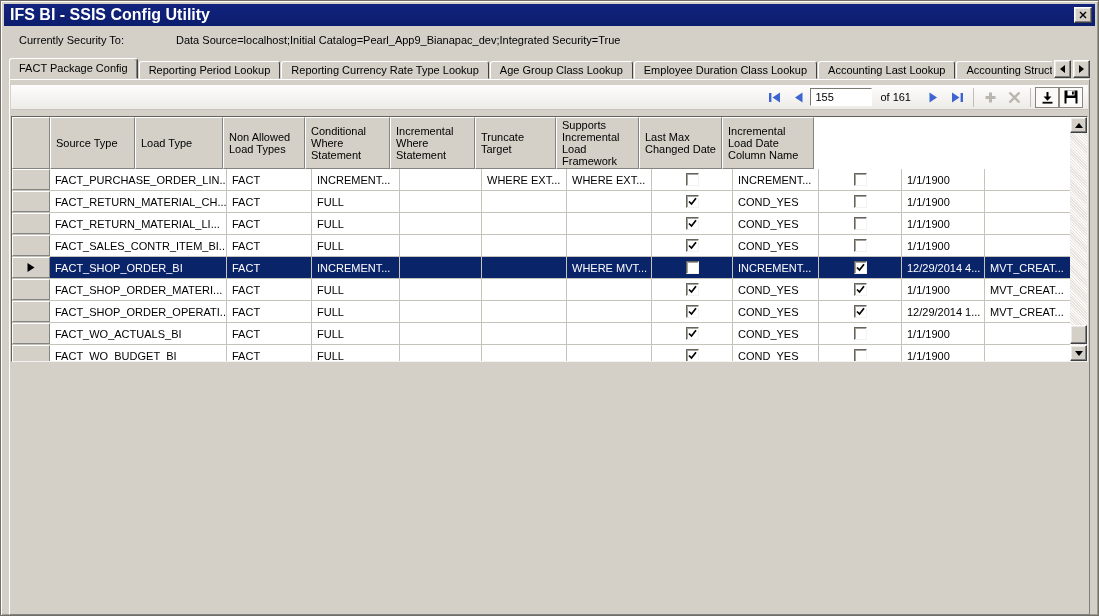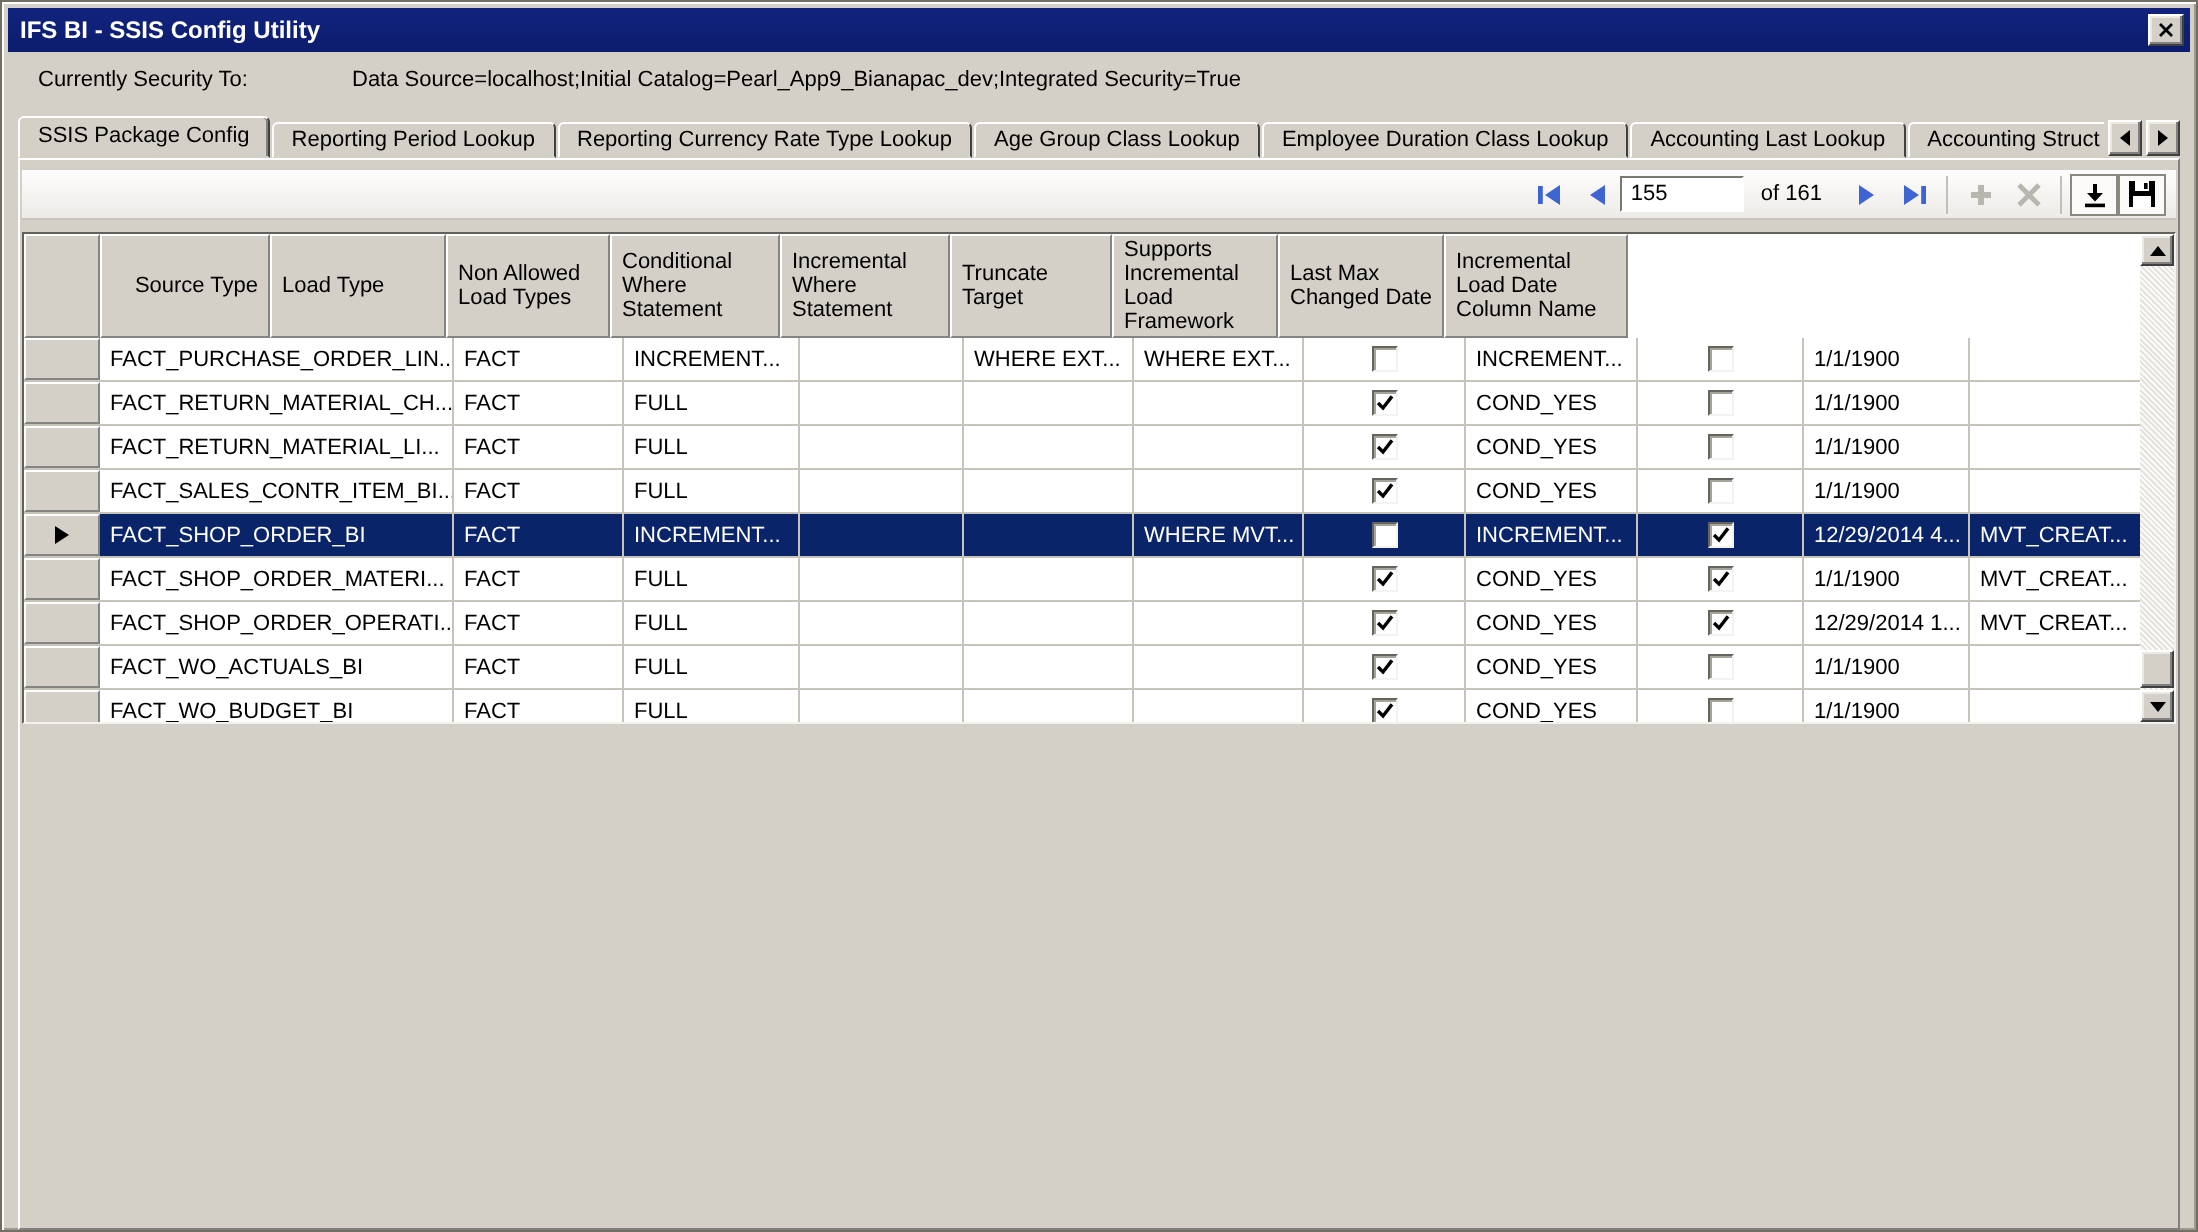--- a/index.html
+++ b/index.html
@@ -8,21 +8,21 @@
     position:relative; width:1099px; height:616px; background:#D4D0C8;
     font-family:"Liberation Sans", sans-serif; font-size:11px; color:#000;
     border:1px solid #716F64; box-shadow: inset 1px 1px 0 #ffffff, inset -1px -1px 0 #9c9a92;
     overflow:hidden;
   }
   
   .titlebar {
     position:absolute; top:3px; left:3px; right:3px; height:22px;
     background:linear-gradient(#11237d,#0c1d6e); color:#fff;
     display:flex; align-items:center; padding:0 3px 0 6px;
-    font-weight:bold; font-size:12px;
+    font-weight:bold; font-size:16px;
   }
   .close-btn {
     margin-left:auto; width:18px; height:16px; background:#D4D0C8;
     border:1px solid; border-color:#ffffff #404040 #404040 #ffffff;
     box-shadow: inset -1px -1px 0 #808080, inset 1px 1px 0 #ece9e2;
     display:flex; align-items:center; justify-content:center;
   }
   
   .conn-label { position:absolute; top:33px; left:18px; }
   .conn-value { position:absolute; top:33px; left:175px; white-space:nowrap; }
@@ -171,21 +171,21 @@
         <path d="M1 1 L7 7 M7 1 L1 7" stroke="#000" stroke-width="1.4" fill="none"></path>
       </svg>
     </div>
   </div>
 
   <span class="conn-label">Currently Security To:</span>
   <span class="conn-value">Data Source=localhost;Initial Catalog=Pearl_App9_Bianapac_dev;Integrated Security=True</span>
 
   <div class="tabstrip">
     <div class="tabs">
-        <div class="tab selected"><span>SSIS Package Config</span></div>
+        <div class="tab selected"><span>FACT Package Config</span></div>
         <div class="tab"><span>Reporting Period Lookup</span></div>
         <div class="tab"><span>Reporting Currency Rate Type Lookup</span></div>
         <div class="tab"><span>Age Group Class Lookup</span></div>
         <div class="tab"><span>Employee Duration Class Lookup</span></div>
         <div class="tab"><span>Accounting Last Lookup</span></div>
         <div class="tab"><span>Accounting Struct Lookup</span></div>
       </div>
     <div class="tab-scroll">
       <div class="tsbtn">
           <span class="tri-left"></span>
@@ -250,21 +250,21 @@
           <rect x="8" y="1.5" width="1.8" height="3" fill="#000"></rect>
           <rect x="2.5" y="8" width="9" height="6" fill="#fff"></rect>
         </svg>
       </div>
     </div>
 
     <div class="grid">
       <div class="grid-view">
         <div class="grid-hdr">
             <div class="gh" style="width: 38px;"></div>
-            <div class="gh" style="width: 85px; justify-content: flex-end;">
+            <div class="gh" style="width: 85px;">
               <span>Source Type</span>
             </div>
             <div class="gh" style="width: 88px;">
               <span>Load Type</span>
             </div>
             <div class="gh" style="width: 82px;">
               <span>Non Allowed Load Types</span>
             </div>
             <div class="gh" style="width: 85px;">
               <span>Conditional Where Statement</span>

